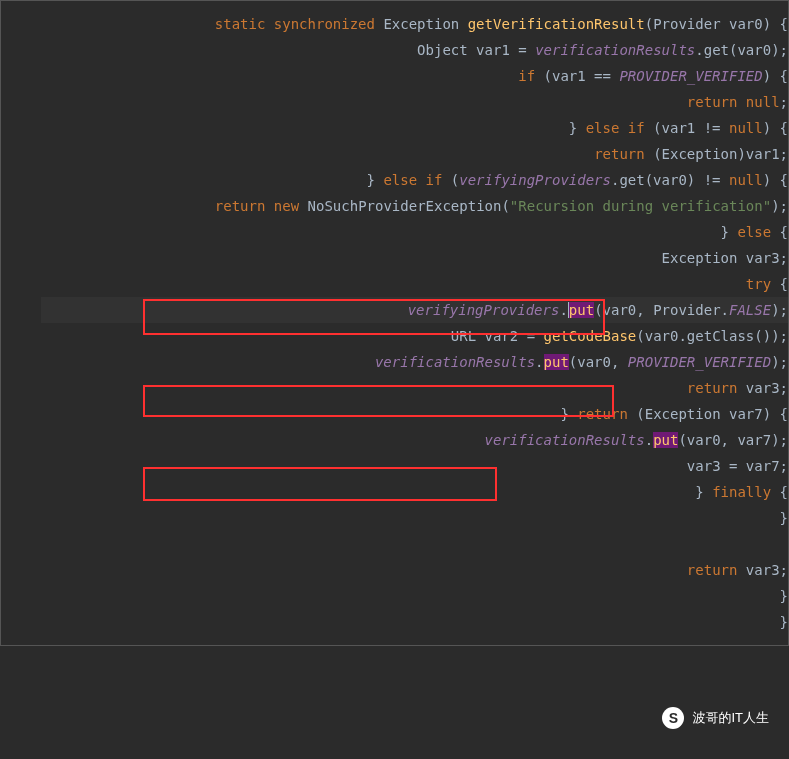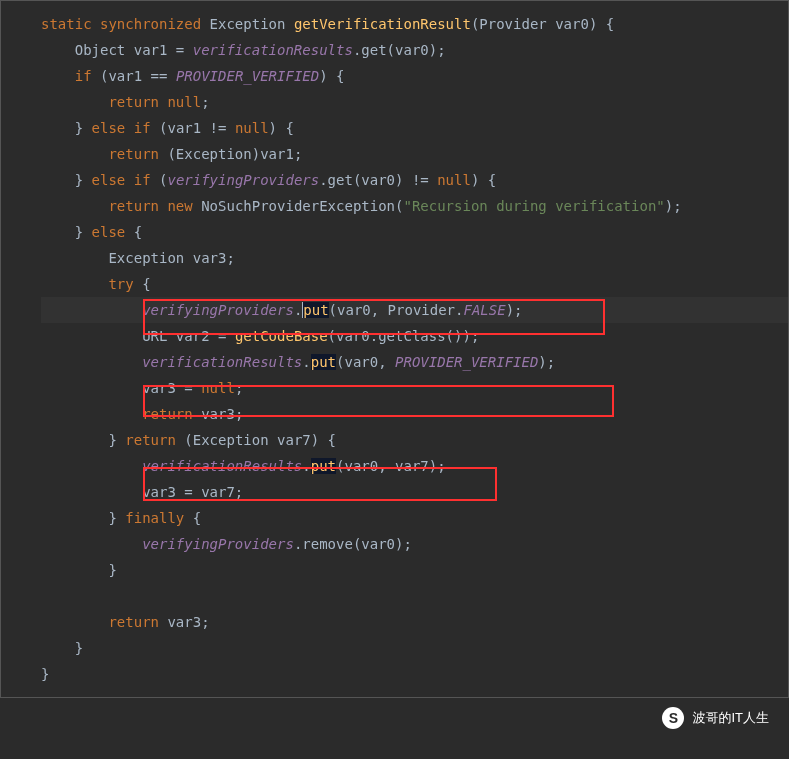--- a/index.html
+++ b/index.html
@@ -16,20 +16,21 @@
   }
   .code-area {
     padding: 10px 0 10px 40px;
     line-height: 26px;
     position: relative;
     border: 1px solid #555;
   }
   .line {
     white-space: pre;
     position: relative;
+    text-align: right;
   }
   .kw { color: #cc7832; }
   .method { color: #ffc66d; }
   .str { color: #6a8759; }
   .const { color: #9876aa; font-style: italic; }
   .cursor-line {
     background: #323232;
   }
   .redbox {
     position: absolute;
@@ -53,21 +54,21 @@
     background: #ffffff;
     border-radius: 50%;
     display: flex;
     align-items: center;
     justify-content: center;
     color: #2b2b2b;
     font-size: 14px;
     font-weight: bold;
   }
   .put-highlight {
-    background: #0f172a;
+    background: #701a75;
     color: #ffc66d;
   }
   .caret {
     display: inline-block;
     width: 1px;
     height: 16px;
     background: #a9b7c6;
     vertical-align: middle;
     position: relative;
     top: -1px;
@@ -84,27 +85,25 @@
   <div class="line"><span>    } </span><span class="kw">else if</span><span> (var1 != </span><span class="kw">null</span><span>) {</span></div>
   <div class="line"><span>        </span><span class="kw">return</span><span> (Exception)var1;</span></div>
   <div class="line"><span>    } </span><span class="kw">else if</span><span> (</span><span class="const">verifyingProviders</span><span>.get(var0) != </span><span class="kw">null</span><span>) {</span></div>
   <div class="line"><span>        </span><span class="kw">return new</span><span> NoSuchProviderException(</span><span class="str">"Recursion during verification"</span><span>);</span></div>
   <div class="line"><span>    } </span><span class="kw">else</span><span> {</span></div>
   <div class="line"><span>        Exception var3;</span></div>
   <div class="line"><span>        </span><span class="kw">try</span><span> {</span></div>
   <div class="line cursor-line"><span>            </span><span class="const">verifyingProviders</span><span>.</span><span class="caret"></span><span class="put-highlight">put</span><span>(var0, Provider.</span><span class="const">FALSE</span><span>);</span></div>
   <div class="line"><span>            URL var2 = </span><span class="method">getCodeBase</span><span>(var0.getClass());</span></div>
   <div class="line"><span>            </span><span class="const">verificationResults</span><span>.</span><span class="put-highlight">put</span><span>(var0, </span><span class="const">PROVIDER_VERIFIED</span><span>);</span></div>
-  <div class="line"><span>            var3 = </span><span class="kw">null</span><span>;</span></div>
   <div class="line"><span>            </span><span class="kw">return</span><span> var3;</span></div>
   <div class="line"><span>        } </span><span class="kw">return</span><span> (Exception var7) {</span></div>
   <div class="line"><span>            </span><span class="const">verificationResults</span><span>.</span><span class="put-highlight">put</span><span>(var0, var7);</span></div>
   <div class="line"><span>            var3 = var7;</span></div>
   <div class="line"><span>        } </span><span class="kw">finally</span><span> {</span></div>
-  <div class="line"><span>            </span><span class="const">verifyingProviders</span><span>.remove(var0);</span></div>
   <div class="line"><span>        }</span></div>
   <div class="line"> </div>
   <div class="line"><span>        </span><span class="kw">return</span><span> var3;</span></div>
   <div class="line"><span>    }</span></div>
   <div class="line"><span>}</span></div>
 
   <div class="redbox" style="top:298px; left:142px; width:458px; height:32px;"></div>
   <div class="redbox" style="top:384px; left:142px; width:467px; height:28px;"></div>
   <div class="redbox" style="top:466px; left:142px; width:350px; height:30px;"></div>
 </div>

